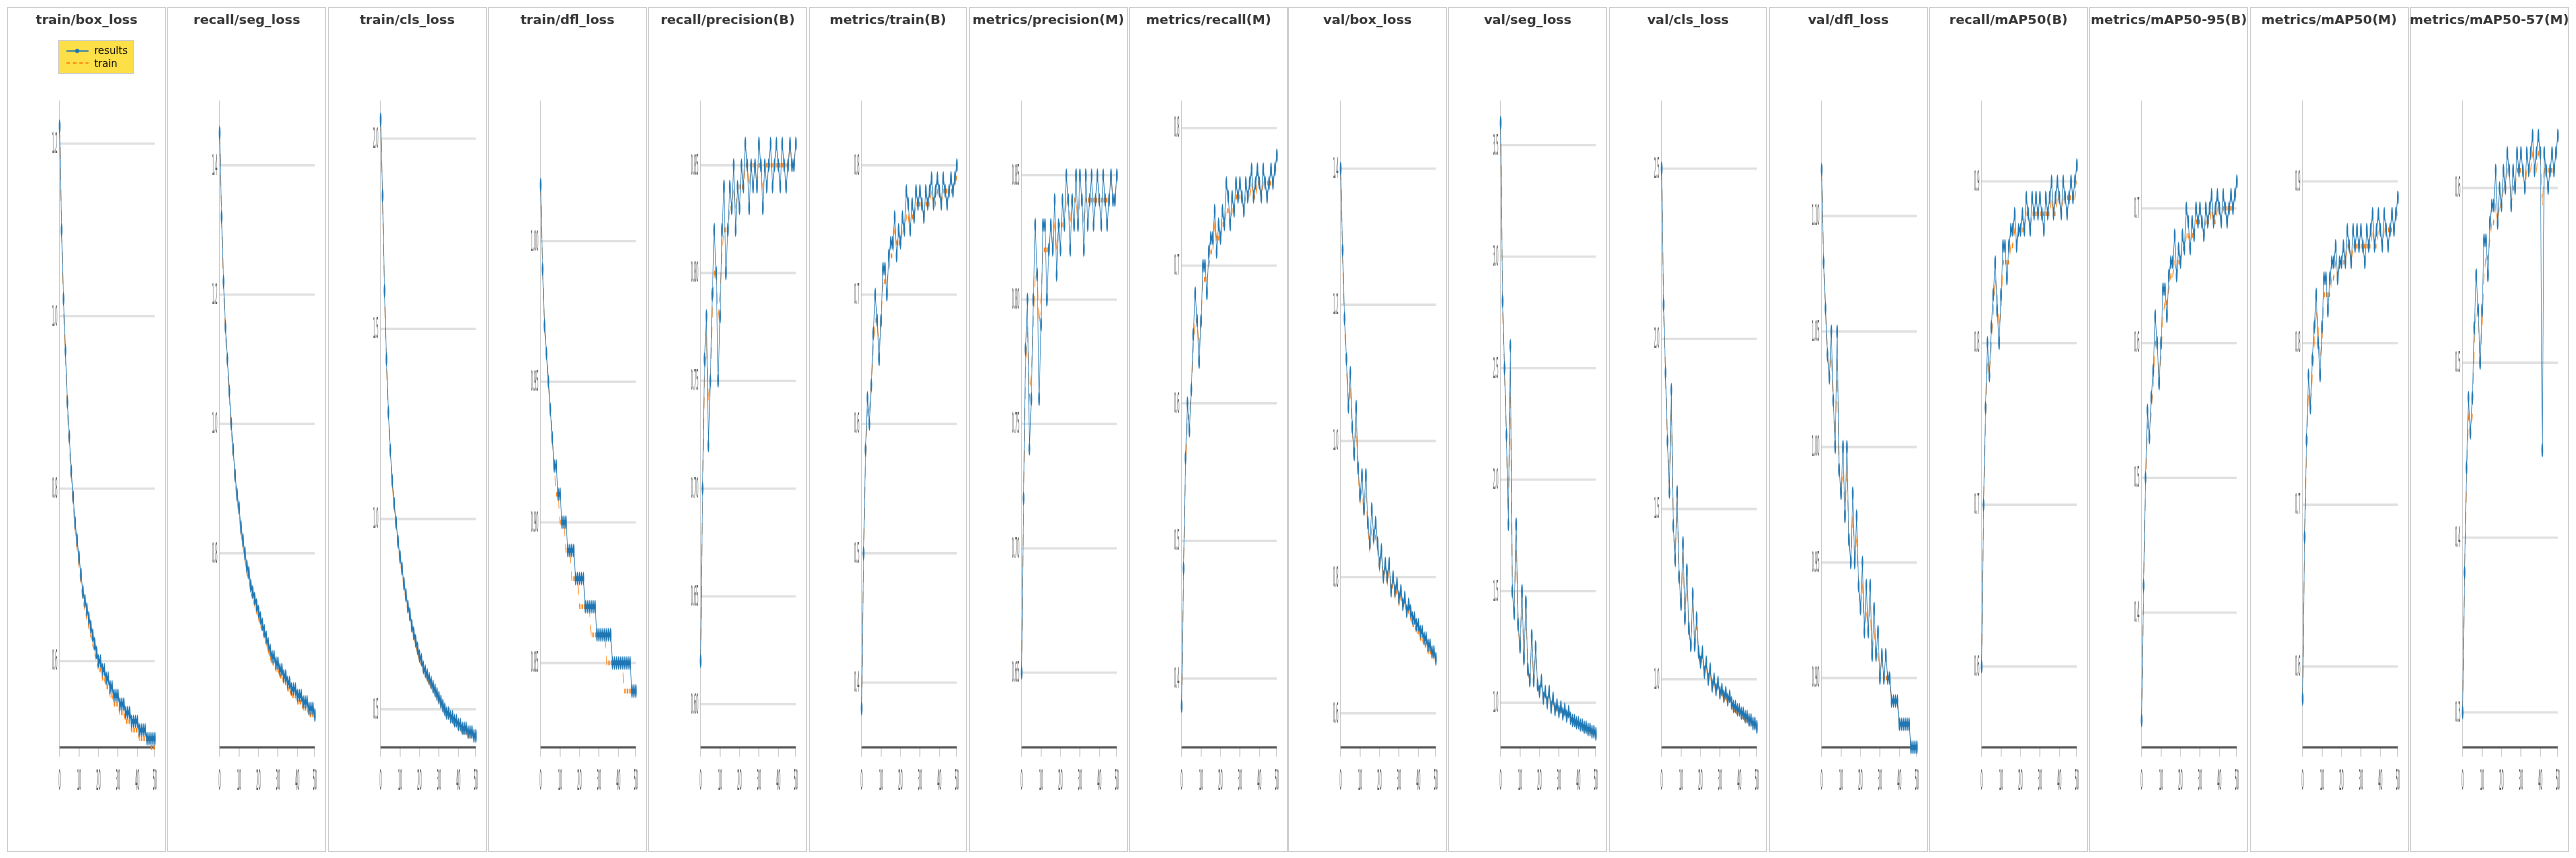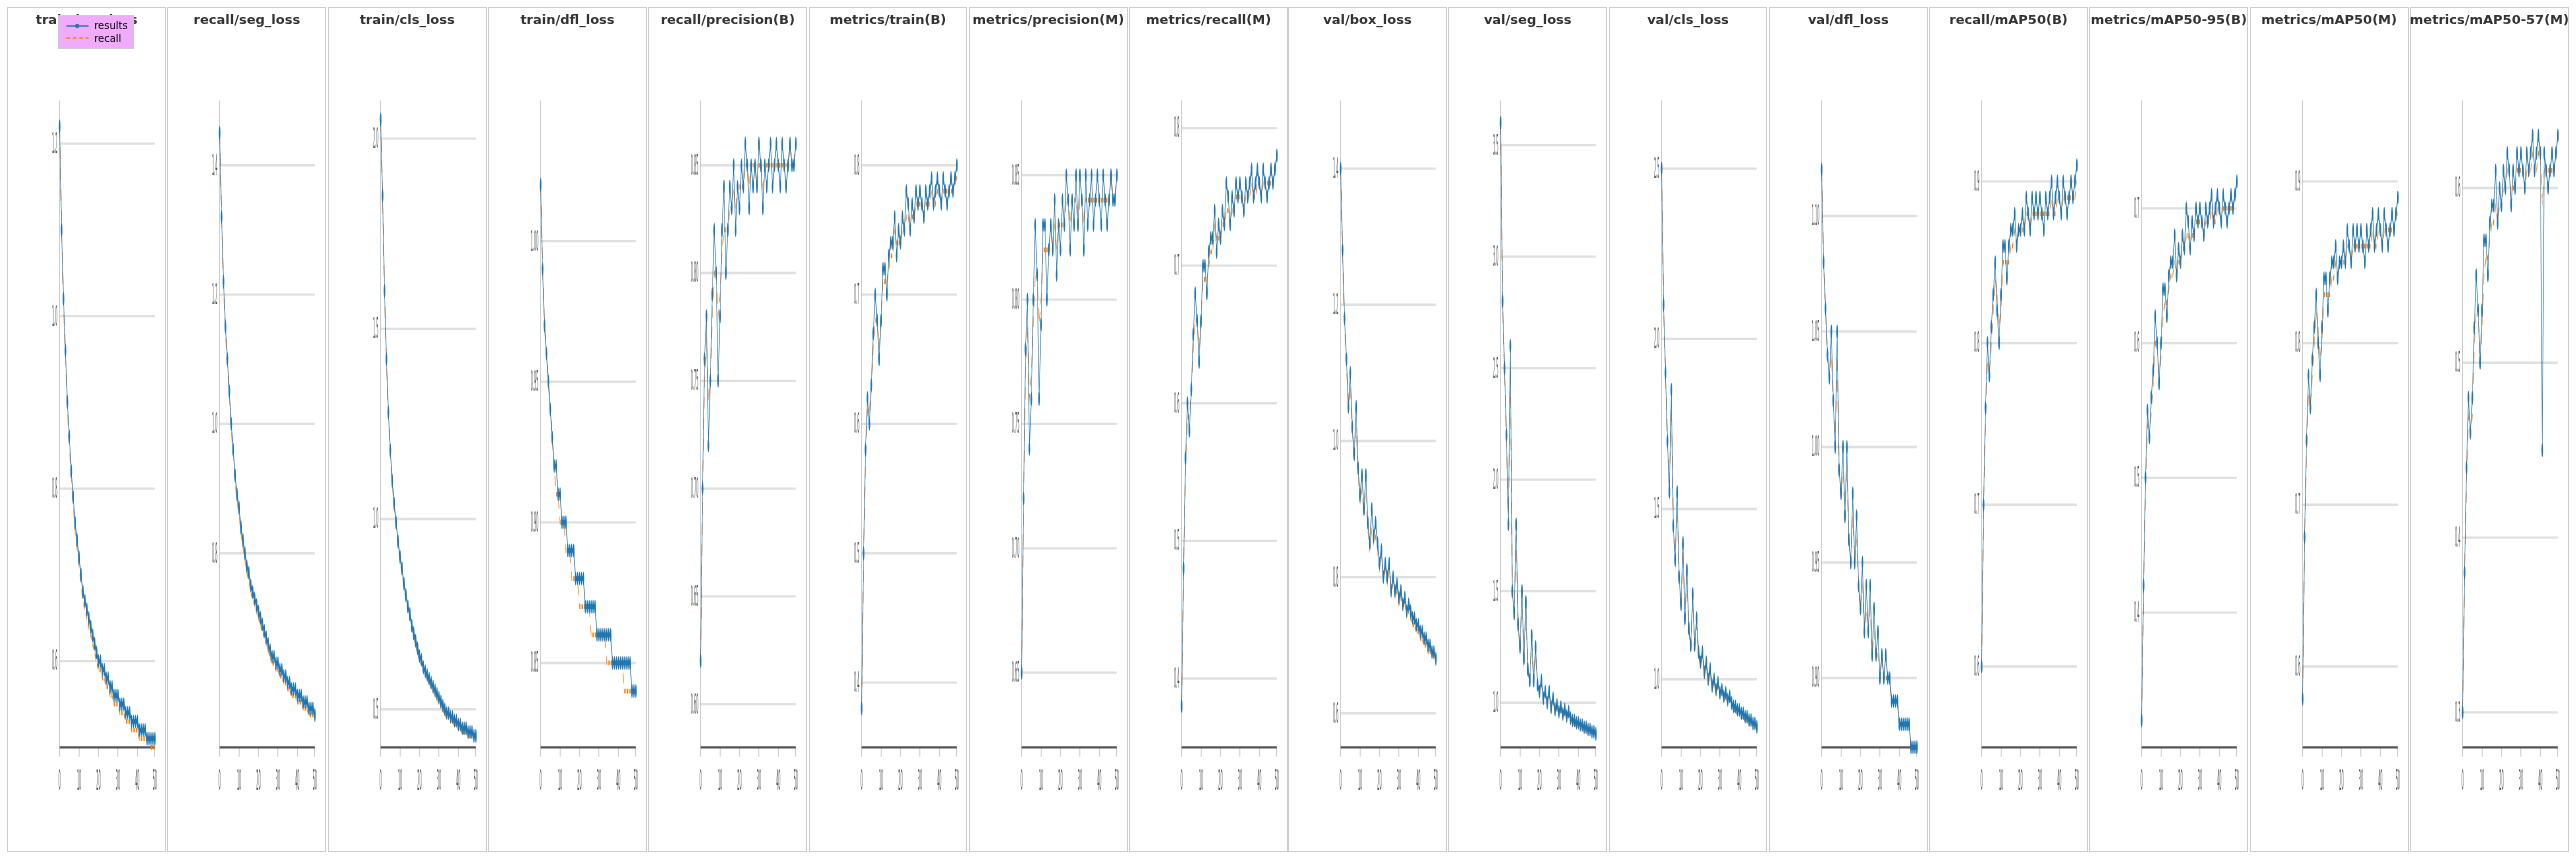--- a/index.html
+++ b/index.html
@@ -34,25 +34,25 @@
       top: 3.6px;
       left: 50%;
       transform: translateX(-50%);
       font-size: 13px;
       font-weight: bold;
       color: #333;
       white-space: nowrap;
     }
     .legend {
       position: absolute;
-      top: 7px;
+      top: 32px;
       left: 50px;
       border: 0.7px solid #ccc;
       padding: 2.9px 5.7px;
-      background: #f0abfc;
+      background: #fde047;
       font-size: 10px;
       z-index: 10;
     }
     .legend-item {
       display: flex;
       align-items: center;
       gap: 4.3px;
       margin: 1.4px 0;
     }
   </style>
@@ -143,21 +143,21 @@
             <svg width="25" height="10" viewBox="0 0 35 14">
               <line x1="2" y1="7" x2="33" y2="7" stroke="#1f77b4" stroke-width="2"></line>
               <circle cx="17" cy="7" r="3" fill="#1f77b4"></circle>
             </svg>
             <span>results</span>
           </div>
           <div class="legend-item">
             <svg width="25" height="10" viewBox="0 0 35 14">
               <line x1="2" y1="7" x2="33" y2="7" stroke="#ff7f0e" stroke-width="2" stroke-dasharray="5,4"></line>
             </svg>
-            <span>recall</span>
+            <span>train</span>
           </div>
         </div></div>
       <div class="chart-cell"><div class="chart-title">recall/seg_loss</div><svg width="100%" height="100%" viewBox="0 0 400 340" preserveAspectRatio="none">
           <g transform="translate(55,30)">
             <line x1="0" x2="335" y1="27.50000000000003" y2="27.50000000000003" stroke="#e0e0e0" stroke-width="1"></line>
             <text x="-8" y="31.50000000000003" text-anchor="end" font-size="12" fill="#555">1.4</text>
             <line x1="0" x2="335" y1="82.5" y2="82.5" stroke="#e0e0e0" stroke-width="1"></line>
             <text x="-8" y="86.5" text-anchor="end" font-size="12" fill="#555">1.2</text>
             <line x1="0" x2="335" y1="137.5" y2="137.5" stroke="#e0e0e0" stroke-width="1"></line>
             <text x="-8" y="141.5" text-anchor="end" font-size="12" fill="#555">1.0</text>

